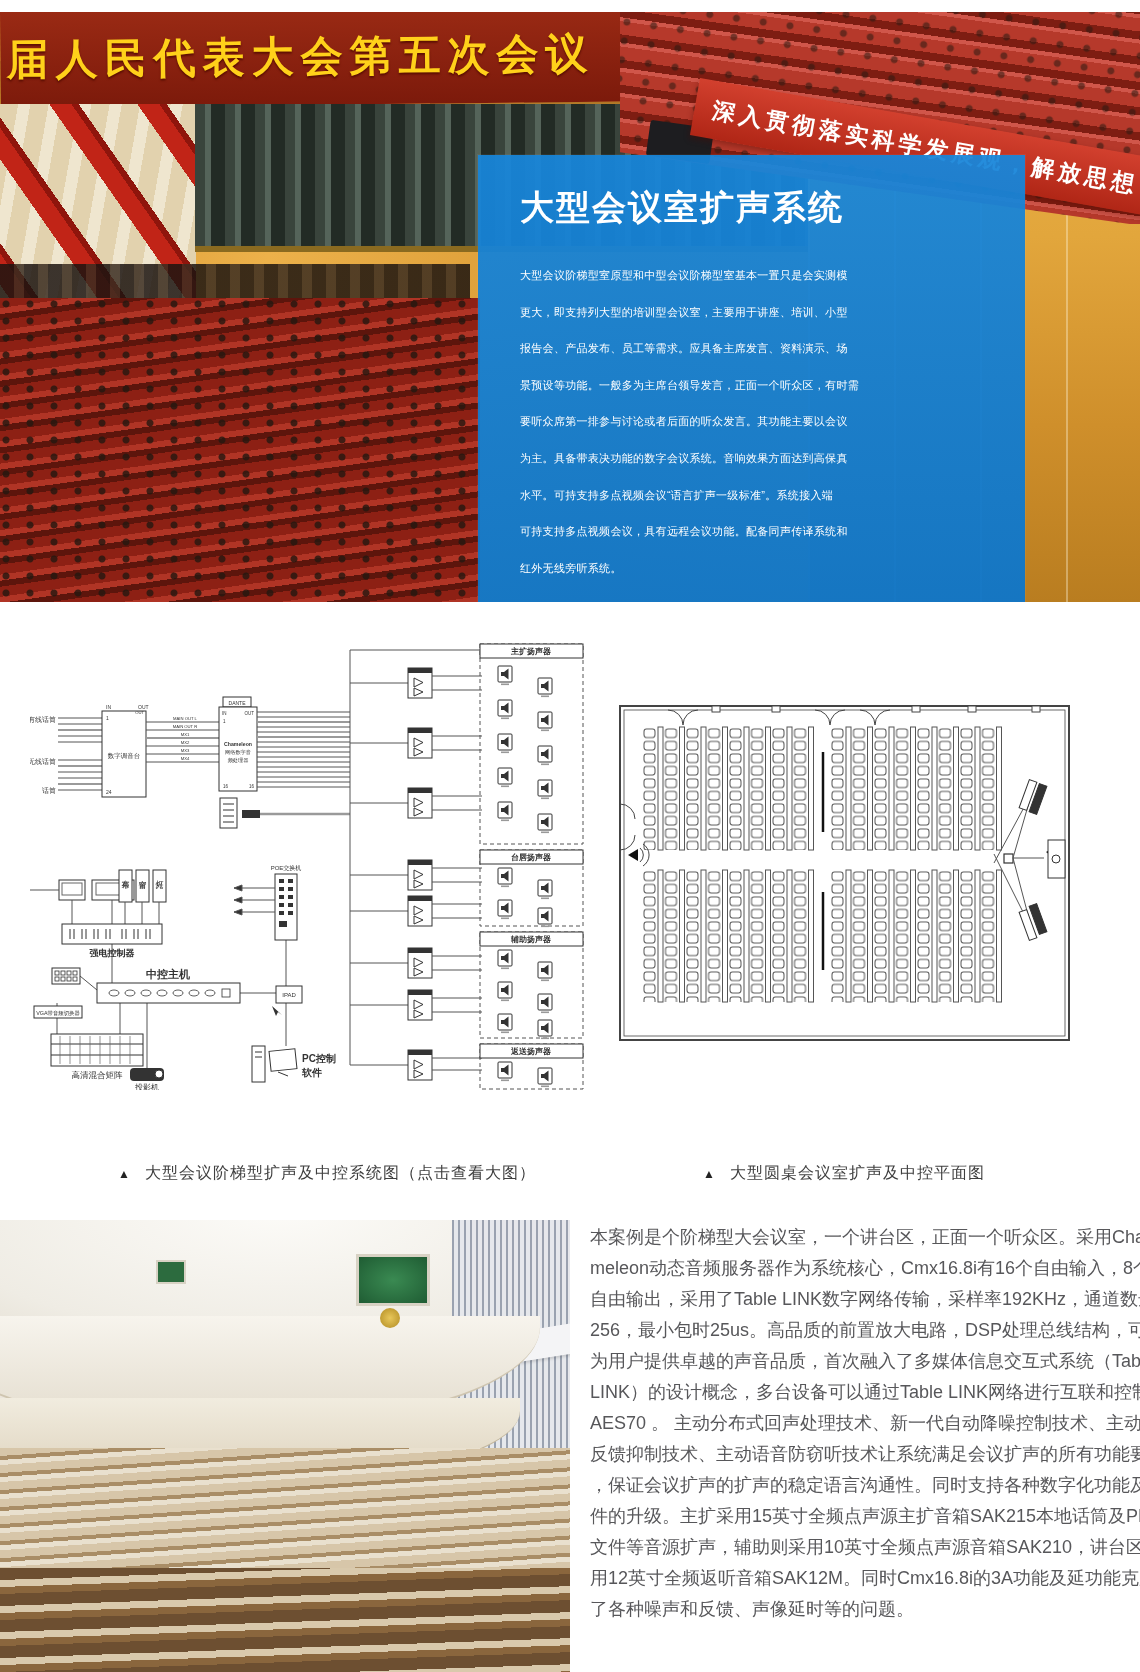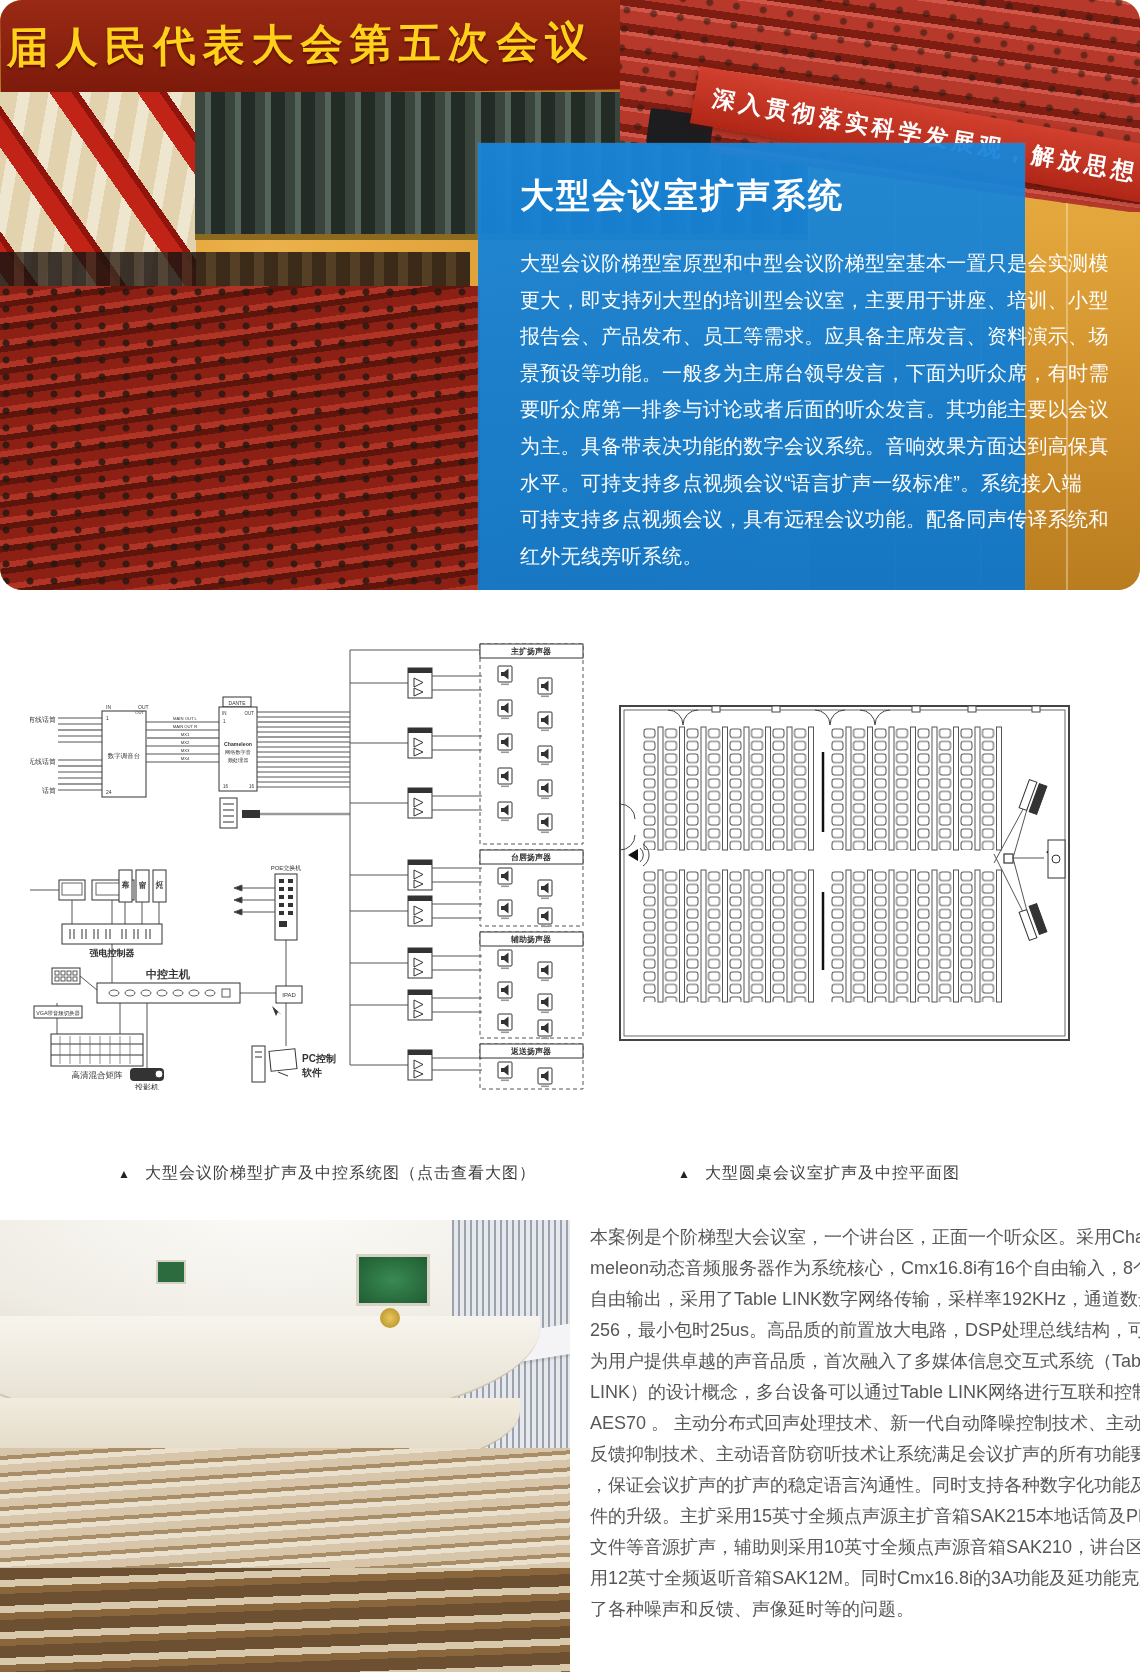--- a/index.html
+++ b/index.html
@@ -1,22 +1,22 @@
 <!DOCTYPE html>
 <html><head>
 <meta charset="utf-8">
 <style>
   html,body{margin:0;padding:0;}
   body{
     width:1140px;height:1672px;position:relative;overflow:hidden;background:#ffffff;
     font-family:"Liberation Sans","DejaVu Sans",sans-serif;
   }
   
-  .hero{position:absolute;left:0;top:0;width:1140px;height:590px;overflow:hidden;
-    background:linear-gradient(100deg,#d8952e 0%,#ecb14a 25%,#d89731 55%,#e7ad43 78%,#c98a28 100%);border-radius:22px;}
+  .hero{position:absolute;left:0;top:12px;width:1140px;height:590px;overflow:hidden;
+    background:linear-gradient(100deg,#d8952e 0%,#ecb14a 25%,#d89731 55%,#e7ad43 78%,#c98a28 100%);}
   .stage-banner{position:absolute;left:0;top:0;width:808px;height:96px;
     background:linear-gradient(180deg,#9a2a14 0%,#7c1a0b 100%);
     display:flex;align-items:center;transform:rotate(-0.6deg);transform-origin:left top;
     box-shadow:0 4px 8px rgba(60,20,0,.35);}
   .stage-banner span{color:#ffd11a;font-size:42px;font-weight:bold;letter-spacing:7px;
     padding-left:6px;white-space:nowrap;text-shadow:0 2px 2px #5d0f03;}
   .curtain{position:absolute;left:195px;top:92px;width:613px;height:142px;
     background:repeating-linear-gradient(90deg,#39443c 0 10px,#55645a 10px 16px,#222b25 16px 30px);
     border-bottom:6px solid #8a6a20;}
   .flags{position:absolute;left:0;top:92px;width:196px;height:226px;
@@ -46,31 +46,31 @@
     box-shadow:0 3px 6px rgba(80,10,0,.4);}
   .banner-red span{color:#fff;font-size:23px;font-weight:bold;letter-spacing:4px;padding-left:18px;white-space:nowrap;}
   .wall-speaker{position:absolute;left:648px;top:112px;width:64px;height:36px;background:#1d1d20;
     transform:rotate(8deg);border-radius:3px;}
   
   .bluebox{position:absolute;left:478px;top:143px;width:547px;height:519px;
     background:linear-gradient(180deg,rgba(24,134,218,.94),rgba(13,115,198,.96));
     box-shadow:0 0 0 1px rgba(255,255,255,.05);}
   .bluebox h1{margin:0;padding:30px 0 0 42px;color:#fff;font-size:34px;letter-spacing:2px;font-weight:bold;}
   .panel-lines{padding:26px 0 0 42px;}
-  .panel-lines .pl{display:block;height:36.6px;line-height:36.6px;color:#fff;font-size:20px;
+  .panel-lines .pl{display:block;height:36.6px;line-height:36.6px;color:#fff;font-size:11px;
     letter-spacing:.3px;white-space:nowrap;}
   
   .diag{position:absolute;background:#fff;}
   #sysdiag{left:30px;top:638px;width:560px;height:452px;}
   #plandiag{left:612px;top:692px;width:462px;height:352px;}
   svg text{fill:#333;}
   .caption{position:absolute;top:1163px;font-size:16px;color:#3f3f3f;letter-spacing:1px;white-space:nowrap;}
   .caption .tri{font-size:12px;margin-right:14px;color:#222;}
   #cap-left{left:118px;}
-  #cap-right{left:678px;}
+  #cap-right{left:703px;}
   
   .photo2{position:absolute;left:0;top:1220px;width:570px;height:452px;overflow:hidden;
     background:linear-gradient(180deg,#f5f3ee 0%,#efeae2 30%,#e5ddd0 55%,#cdbfa8 100%);}
   .p2-ceil{position:absolute;left:-130px;top:-160px;width:820px;height:300px;border-radius:50%;
     background:radial-gradient(#fcfbf8,#efece4 60%,#ddd5c6);}
   .p2-slats{position:absolute;right:0;top:0;width:118px;height:300px;
     background:repeating-linear-gradient(90deg,#9aa2b0 0 2px,#e6e8ec 2px 6px);}
   .p2-slats::after{content:"";position:absolute;left:-14px;top:112px;width:160px;height:30px;
     background:#f4f4f6;transform:rotate(-9deg);box-shadow:0 2px 3px rgba(0,0,0,.15);}
   .p2-band1{position:absolute;left:-60px;top:96px;width:600px;height:110px;
@@ -111,21 +111,21 @@
   </div>
   <div class="rostrum"></div>
   <div class="audience"></div>
 
   <div class="bluebox">
     <h1>大型会议室扩声系统</h1>
     <div class="panel-lines">
       <span class="pl">大型会议阶梯型室原型和中型会议阶梯型室基本一置只是会实测模</span>
       <span class="pl">更大，即支持列大型的培训型会议室，主要用于讲座、培训、小型</span>
       <span class="pl">报告会、产品发布、员工等需求。应具备主席发言、资料演示、场</span>
-      <span class="pl">景预设等功能。一般多为主席台领导发言，下面为听众席，有时需</span>
+      <span class="pl">景预设等功能。一般多为主席台领导发言，正面一个听众区，有时需</span>
       <span class="pl">要听众席第一排参与讨论或者后面的听众发言。其功能主要以会议</span>
       <span class="pl">为主。具备带表决功能的数字会议系统。音响效果方面达到高保真</span>
       <span class="pl">水平。可持支持多点视频会议“语言扩声一级标准”。系统接入端</span>
       <span class="pl">可持支持多点视频会议，具有远程会议功能。配备同声传译系统和</span>
       <span class="pl">红外无线旁听系统。</span>
     </div>
   </div>
 </div>
 
 <svg id="sysdiag" class="diag" viewBox="0 0 560 452">

